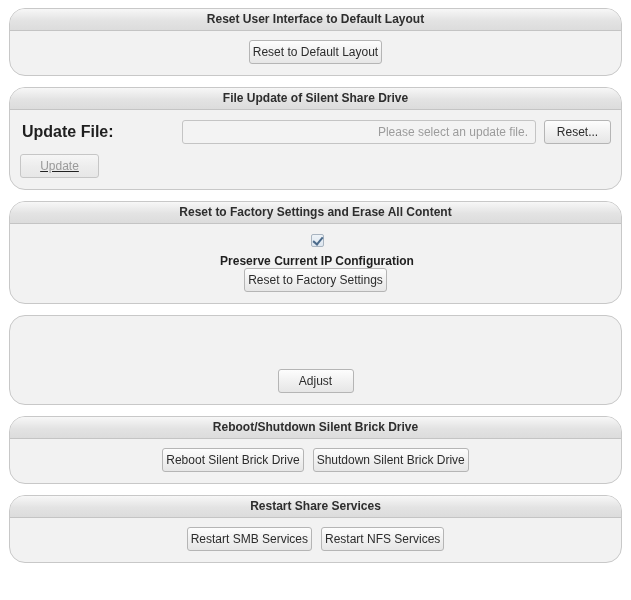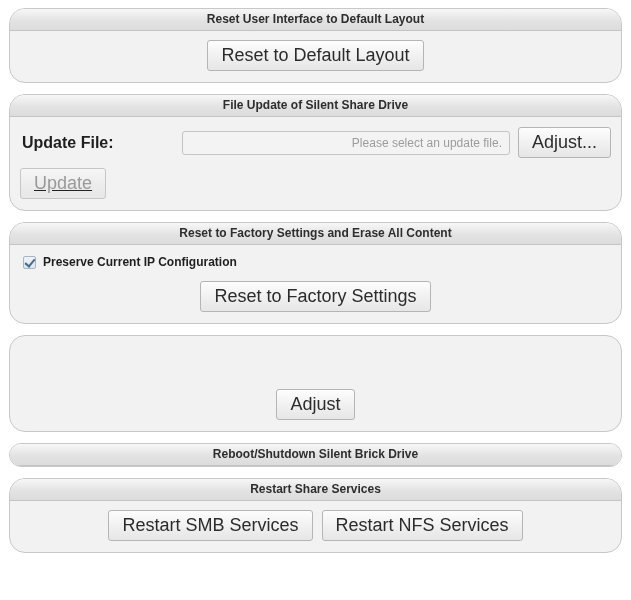--- a/index.html
+++ b/index.html
@@ -41,23 +41,23 @@
     padding: 9px 10px 11px 10px;
   }
   .center-row {
     display: flex;
     justify-content: center;
     align-items: center;
     gap: 9px;
   }
   button.btn {
     font-family: "Liberation Sans", sans-serif;
-    font-size: 18px;
+    font-size: 12px;
     color: #2c2c2c;
-    padding: 4px 13px;
+    padding: 4px 3px;
     min-height: 23px;
     background: linear-gradient(to bottom, #fdfdfd 0%, #f1f1f1 50%, #e6e6e6 100%);
     border: 1px solid #b5b5b5;
     border-radius: 3px;
     cursor: pointer;
     white-space: nowrap;
   }
   button.btn[disabled] {
     color: #9a9a9a;
     cursor: default;
@@ -103,20 +103,21 @@
     display: flex;
     text-decoration: underline;
   }
   .update-btn { min-width: 79px; }
   
   .check-row {
     display: flex;
     align-items: center;
     gap: 7px;
     padding: 1px 0 0 3px;
+    flex-direction: column;
   }
   .checkbox {
     width: 13px;
     height: 13px;
     flex: 0 0 13px;
     border: 1px solid #a9b4c0;
     border-radius: 2px;
     background: linear-gradient(to bottom, #eef3f8 0%, #dde6ef 100%);
     position: relative;
     cursor: pointer;
@@ -130,21 +131,21 @@
     height: 8px;
     border-right: 2px solid #4b6a8a;
     border-bottom: 2px solid #4b6a8a;
     transform: rotate(40deg);
   }
   .check-label {
     font-weight: bold;
     font-size: 12px;
     color: #1f1f1f;
   }
-  .btn-row-spaced { margin-top: 12px; }
+  .btn-row-spaced { }
   .factory-btn { min-width: 143px; }
   .adjust-btn { min-width: 76px; margin-top: 44px; }
 </style>
 </head>
 <body>
 
 <div id="page">
 
   <div class="panel">
     <div class="panel-header">Reset User Interface to Default Layout</div>
@@ -154,21 +155,21 @@
       </div>
     </div>
   </div>
 
   <div class="panel">
     <div class="panel-header">File Update of Silent Share Drive</div>
     <div class="panel-body">
       <div class="file-row">
         <div class="file-label">Update File:</div>
         <input class="file-input" type="text" value="" placeholder="Please select an update file." style="">
-        <button class="btn browse-btn">Adjust...</button>
+        <button class="btn browse-btn">Reset...</button>
       </div>
       <div class="update-row">
         <button class="btn update-btn" disabled="">Update</button>
       </div>
     </div>
   </div>
 
   <div class="panel">
     <div class="panel-header">Reset to Factory Settings and Erase All Content</div>
     <div class="panel-body">
@@ -185,20 +186,26 @@
   <div class="panel">
     <div class="panel-body">
       <div class="center-row">
         <button class="btn adjust-btn">Adjust</button>
       </div>
     </div>
   </div>
 
   <div class="panel">
     <div class="panel-header">Reboot/Shutdown Silent Brick Drive</div>
+    <div class="panel-body">
+      <div class="center-row">
+        <button class="btn">Reboot Silent Brick Drive</button>
+        <button class="btn">Shutdown Silent Brick Drive</button>
+      </div>
+    </div>
   </div>
 
   <div class="panel">
     <div class="panel-header">Restart Share Services</div>
     <div class="panel-body">
       <div class="center-row">
         <button class="btn">Restart SMB Services</button>
         <button class="btn">Restart NFS Services</button>
       </div>
     </div>

